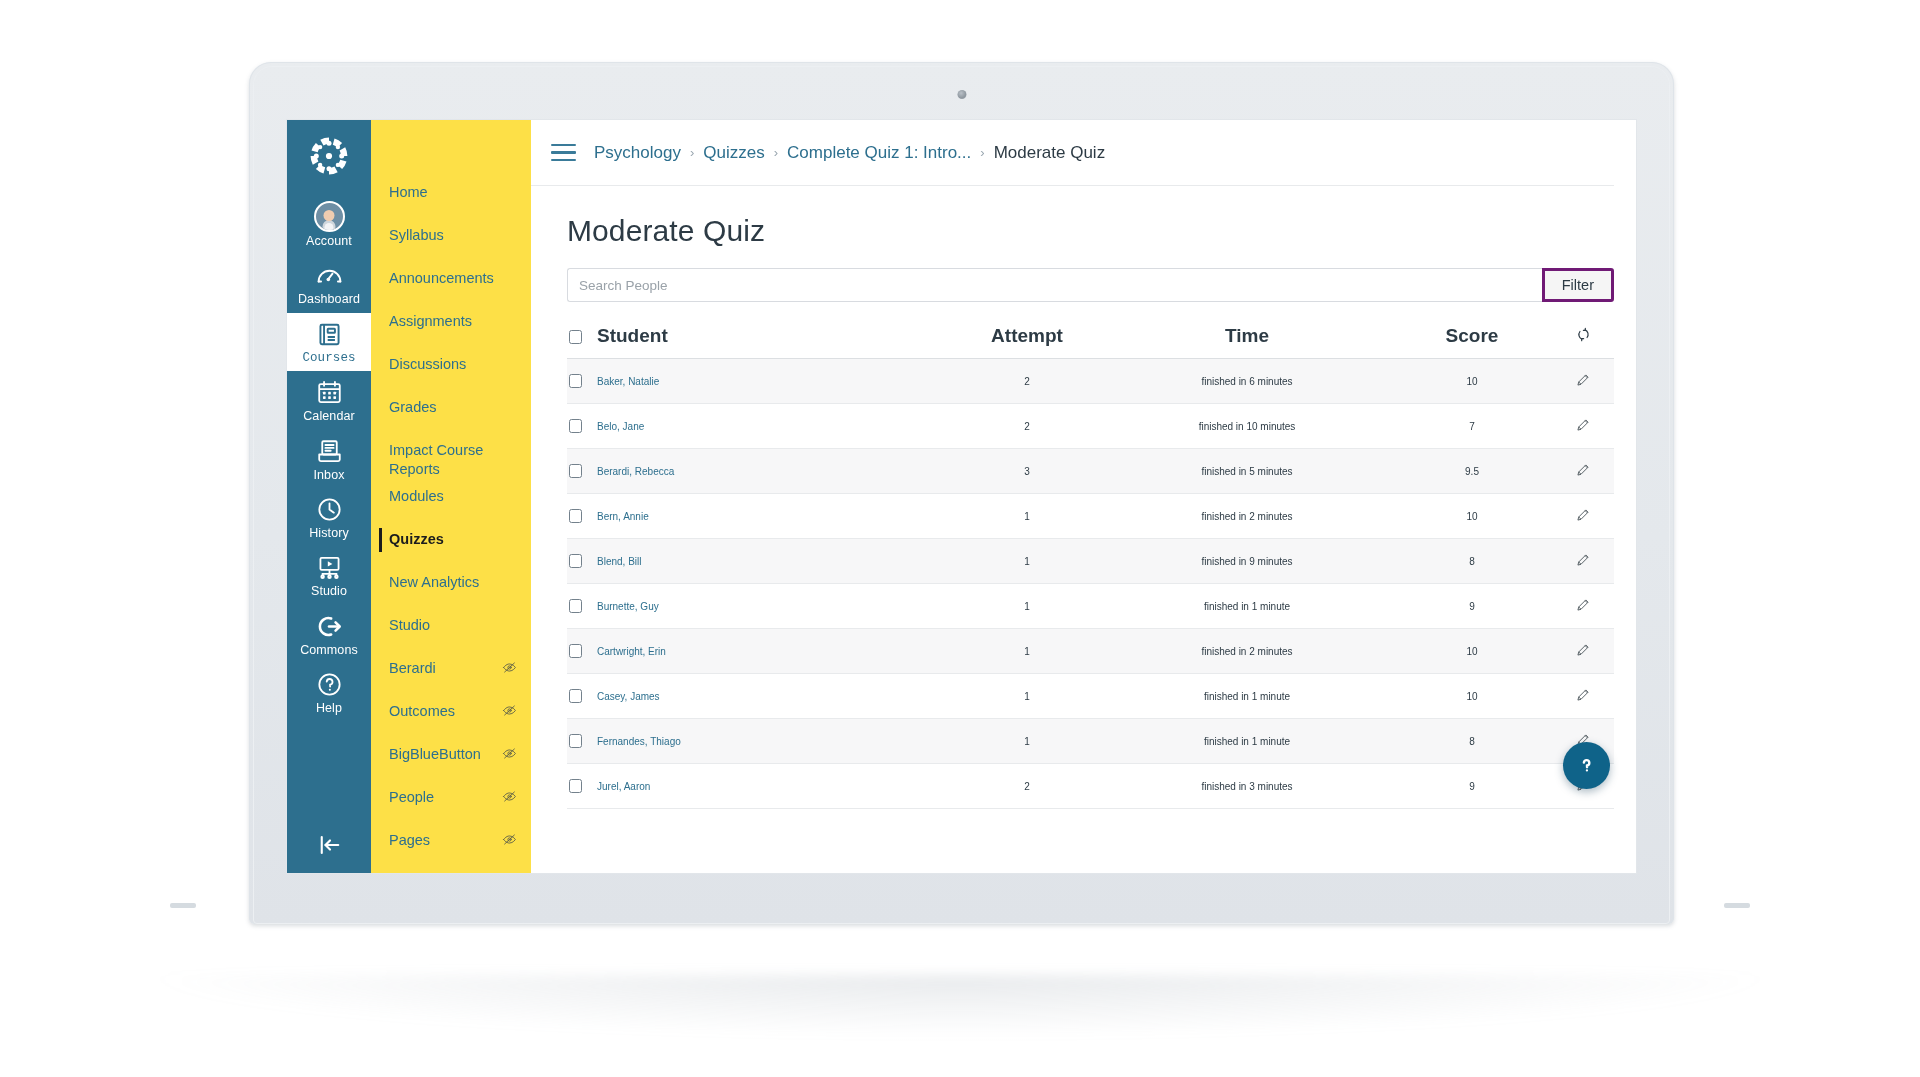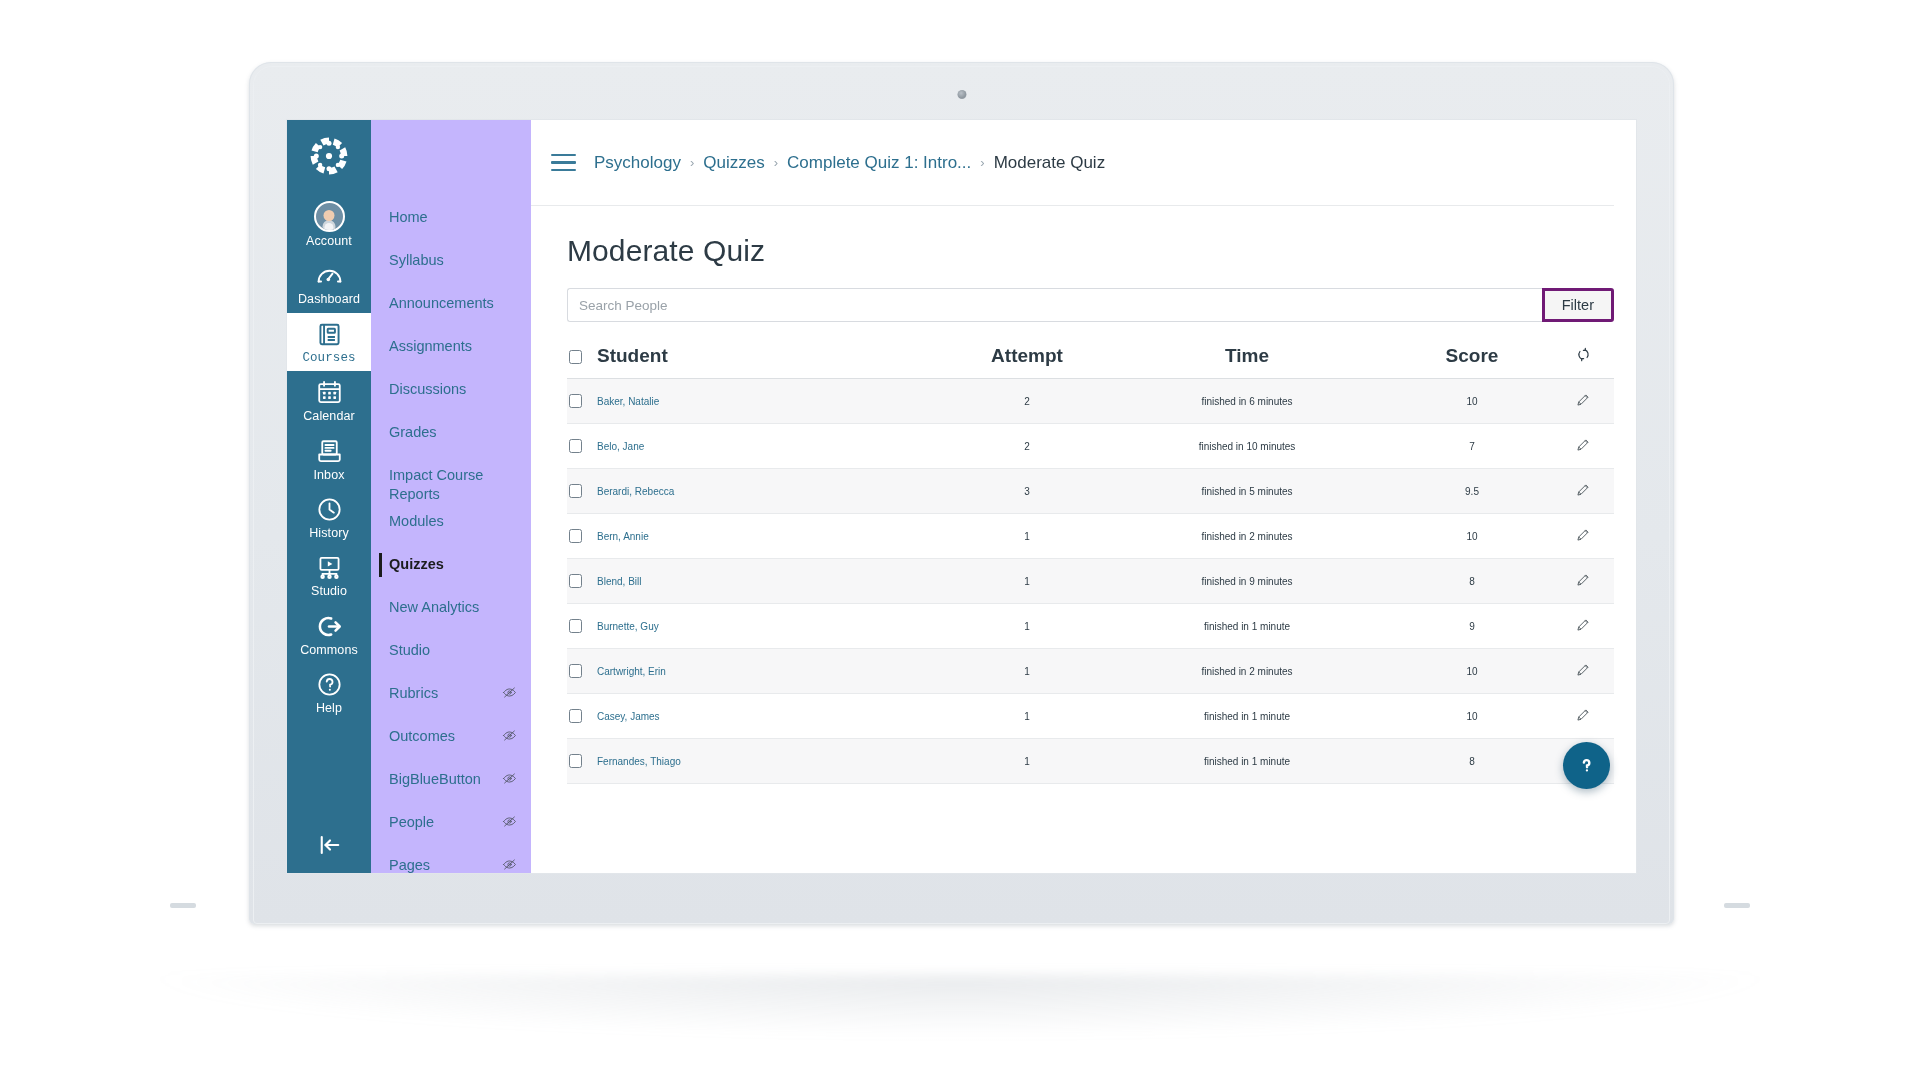--- a/index.html
+++ b/index.html
@@ -82,42 +82,42 @@
     box-shadow: 0 12px 0 -1px #f3f4f6, 0 11px 0 1px #cfd6dc;
   }
   #gnav-collapse {
     margin-top: auto; width: 84px; height: 56px;
     display: flex; align-items: center; justify-content: center; cursor: pointer;
   }
 
   
   #course-nav {
     width: 160px; flex: 0 0 160px;
-    background: #c4b5fd; padding: 86px 0 0 0;
+    background: #fde047; padding: 61px 0 0 0;
     position: relative;
   }
   .cnav-item {
     display: flex; align-items: flex-start; justify-content: space-between;
     padding: 0 14px 0 18px; min-height: 36px; margin-bottom: 7px;
     position: relative; cursor: pointer;
   }
   .cnav-label {
     font-size: 14.5px; color: #2d6f8e; line-height: 1.28; padding-top: 2px;
   }
   .cnav-item.active .cnav-label { color: #1b1c1d; font-weight: 700; }
   .cnav-item.active::before {
     content: ''; position: absolute; left: 8px; top: 0px;
     width: 2.5px; height: 24px; background: #1b1c1d;
   }
   .eye-off-icon { flex: 0 0 auto; margin-top: 3px; opacity: .82; }
 
   
   #content { flex: 1 1 auto; min-width: 0; position: relative; background: #fff; }
   #topbar {
-    height: 86px; display: flex; align-items: center; gap: 18px;
+    height: 66px; display: flex; align-items: center; gap: 18px;
     padding: 0 0 0 20px; border-bottom: 1px solid #e8eaec;
     margin-right: 22px;
   }
   #hamburger { width: 25px; cursor: pointer; }
   #hamburger span {
     display: block; height: 2.2px; background: #3a7b99; border-radius: 1px; margin: 5px 0;
   }
   #breadcrumb { display: flex; align-items: center; gap: 9px; font-size: 17px; }
   .crumb { color: #2d6f8e; text-decoration: none; cursor: pointer; white-space: nowrap; }
   .crumb.current { color: #2d3b45; cursor: default; }
@@ -362,21 +362,21 @@
           <span class="cnav-label">Quizzes</span>
         </div>
         <div class="cnav-item">
           <span class="cnav-label">New Analytics</span>
         </div>
         <div class="cnav-item">
           <span class="cnav-label">Studio</span>
         </div>
 
         <div class="cnav-item">
-          <span class="cnav-label">Rubrics</span>
+          <span class="cnav-label">Berardi</span>
           <span class="eye-off-icon">
             <svg width="15" height="15" viewBox="0 0 24 24" fill="none" stroke="#3a4348" stroke-width="1.45" stroke-linecap="round">
               <path d="M2.6 12S6.4 6.3 12 6.3 21.4 12 21.4 12 17.6 17.7 12 17.7 2.6 12 2.6 12z"></path>
               <circle cx="12" cy="12" r="2.6"></circle>
               <path d="M4.2 19.2 19.8 4.8"></path>
             </svg>
           </span>
         </div>
         <div class="cnav-item">
           <span class="cnav-label">Outcomes</span>
@@ -583,20 +583,32 @@
                 <td class="col-attempt">1</td>
                 <td class="col-time">finished in 1 minute</td>
                 <td class="col-score">8</td>
                 <td class="col-action"><span class="pencil-icon"><svg width="16" height="16" viewBox="0 0 24 24" fill="none" stroke="#4a5359" stroke-width="1.35" stroke-linejoin="round">
                         <path d="M4.4 19.6 5.6 15 16.2 4.4l3.4 3.4L9 18.4z"></path>
                         <path d="M15.2 5.4l3.4 3.4"></path>
                         <path d="M5.6 15l3.4 3.4"></path>
                       </svg></span></td>
               </tr>
 
+              <tr>
+                <td class="col-check"><span class="cbox"></span></td>
+                <td class="col-student"><a class="student-link" href="#">Jurel, Aaron</a></td>
+                <td class="col-attempt">2</td>
+                <td class="col-time">finished in 3 minutes</td>
+                <td class="col-score">9</td>
+                <td class="col-action"><span class="pencil-icon"><svg width="16" height="16" viewBox="0 0 24 24" fill="none" stroke="#4a5359" stroke-width="1.35" stroke-linejoin="round">
+                        <path d="M4.4 19.6 5.6 15 16.2 4.4l3.4 3.4L9 18.4z"></path>
+                        <path d="M15.2 5.4l3.4 3.4"></path>
+                        <path d="M5.6 15l3.4 3.4"></path>
+                      </svg></span></td>
+              </tr>
 
             </tbody>
           </table>
         </div>
 
         <div id="help-fab">
           <svg width="25" height="25" viewBox="0 0 24 24" fill="none" stroke="#ffffff" stroke-width="2.3" stroke-linecap="round">
             <path d="M9.5 9.2a2.6 2.6 0 1 1 3 2.8v1.6"></path>
             <circle cx="12.4" cy="16.7" r="1.1" fill="#ffffff" stroke="none"></circle>
           </svg>

